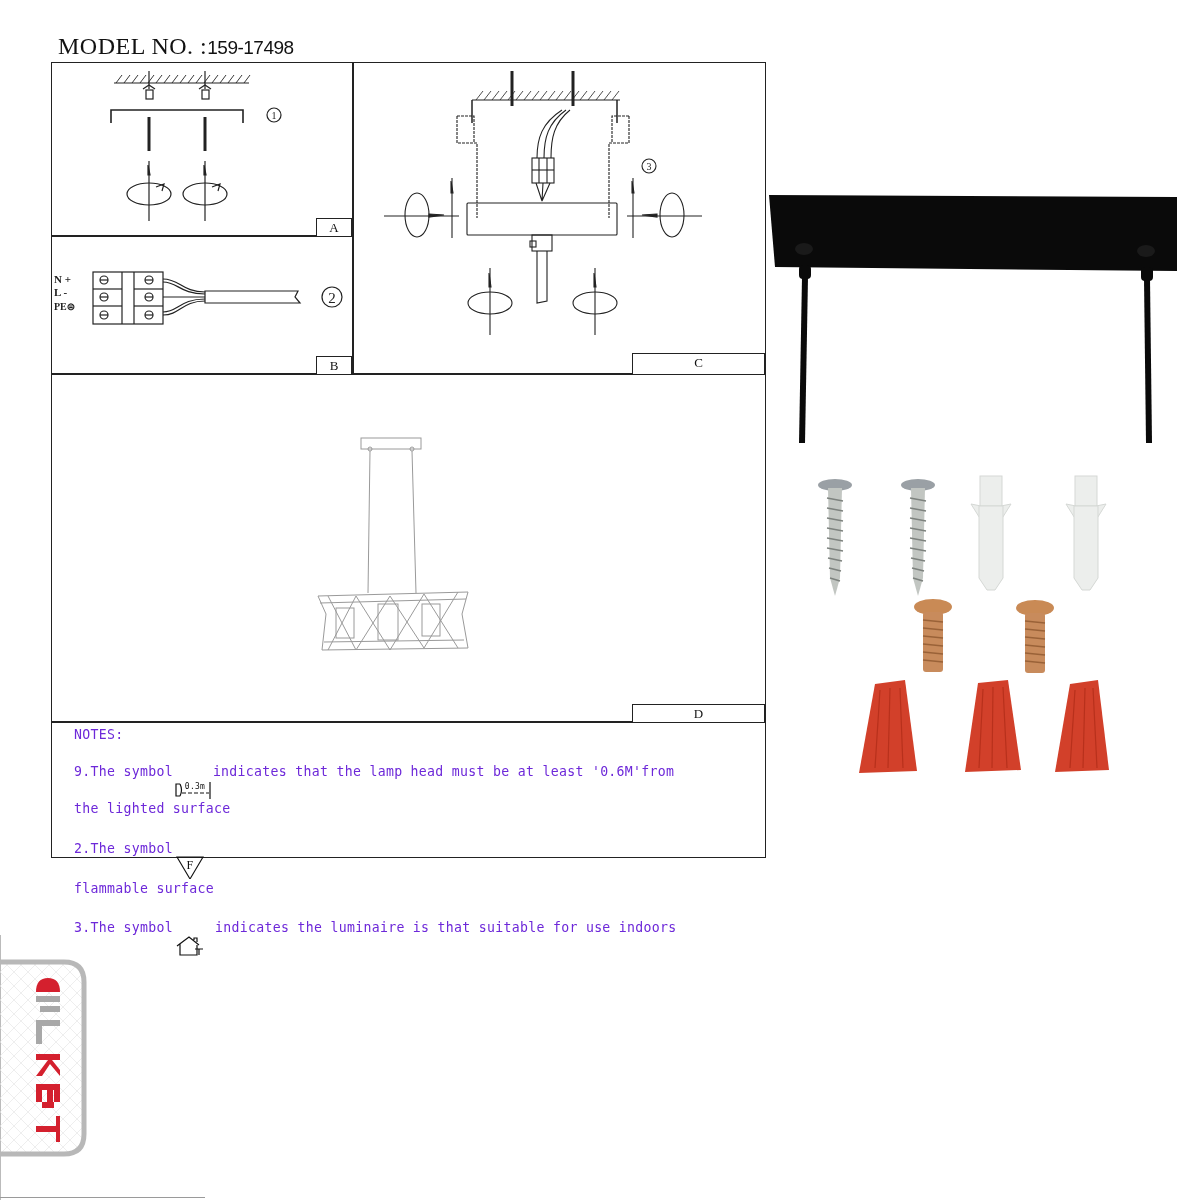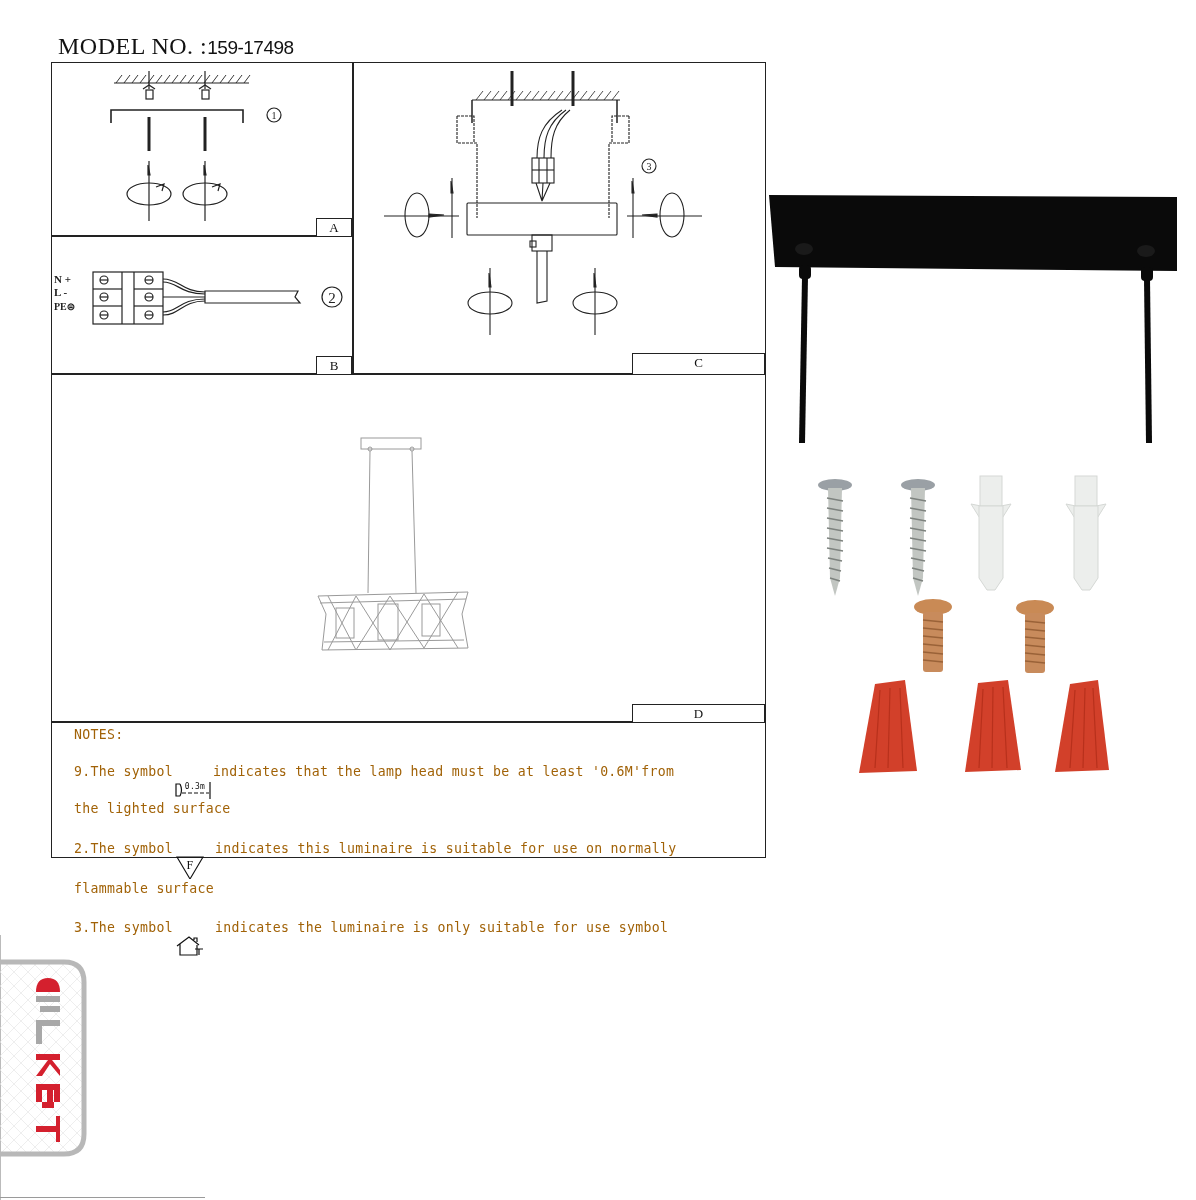--- a/index.html
+++ b/index.html
@@ -4,21 +4,21 @@
 <style>
   html, body { margin:0; padding:0; background:#ffffff; }
   body { width:1196px; height:1200px; position:relative; overflow:hidden; font-family:"DejaVu Sans Mono", monospace; color:#111; }
   .abs { position:absolute; }
   .model { left:58px; top:33px; font-family:"Liberation Serif", serif; font-size:24px; letter-spacing:0.5px; color:#111;text-align:center; }
   .model .num { font-family:"Liberation Sans", sans-serif; font-size:19px; letter-spacing:-0.5px; }
   .sheet { left:51px; top:62px; width:715px; height:796px; border:1.5px solid #222; box-sizing:border-box; }
   .hline { position:absolute; background:#222; height:1.5px; }
   .vline { position:absolute; background:#222; width:1.5px; }
   .tag { position:absolute; border:1.3px solid #222; border-bottom:none; box-sizing:border-box; font-family:"Liberation Serif", serif; font-size:13px; text-align:center; line-height:17px; background:#fff; }
-  .notes { position:absolute; left:22px; top:662px; width:690px; font-family:"DejaVu Sans Mono", monospace; font-size:13.2px; line-height:20px; letter-spacing:0.3px; color:#a16207; }
+  .notes { position:absolute; left:22px; top:662px; width:690px; font-family:"DejaVu Sans Mono", monospace; font-size:13.2px; line-height:20px; letter-spacing:0.3px; color:#6d28d9; }
   .notes .line { white-space:nowrap; }
   .sym { display:inline-block; vertical-align:middle;margin-top:36px; }
   svg { display:block; }
   .photo-mount { left:767px; top:187px; width:410px; height:258px; }
   .hardware { left:795px; top:468px; width:360px; height:310px; }
   .logo { left:0px; top:958px; width:88px; height:200px; }
   .bottomrule { left:0; top:1197px; width:205px; height:1px; background:#9a9a9a; }
   .leftrule { left:0; top:935px; width:1px; height:265px; background:#bbb; }
 </style>
 </head>
@@ -216,27 +216,27 @@
             <line x1="9" y1="12" x2="36" y2="12" stroke="#111" stroke-dasharray="4 2"></line>
             <line x1="37" y1="1" x2="37" y2="18" stroke="#111" stroke-width="1.2"></line>
             <text x="22" y="8" font-size="8" text-anchor="middle" font-family="DejaVu Sans Mono, monospace" fill="#111">0.3m</text>
           </svg></span><span>indicates that the lamp head must be at least '0.6M'from</span>
     </div>
     <div class="line">the lighted surface</div>
     <div class="line">
       <span>2.The symbol</span><span class="sym"><svg width="34" height="24" viewBox="0 0 34 24">
             <path d="M4 2 L30 2 L17 24 Z" stroke="#111" fill="none" stroke-width="1.1"></path>
             <text x="17" y="14" font-size="12" text-anchor="middle" font-family="Liberation Serif, serif" fill="#111">F</text>
-          </svg></span><span> indicates this luminaire is suitable for use on normally</span>
+          </svg></span>
     </div>
     <div class="line">flammable surface</div>
     <div class="line">
       <span>3.The symbol</span><span class="sym"><svg width="34" height="22" viewBox="0 0 34 22">
             <path d="M4 11 L16 2 L26 10 M7 9 L7 20 L24 20 L24 10 M21 5 L21 3 L24 3 L24 7 M22 14 L30 14 M26 14 L26 20" stroke="#111" fill="none" stroke-width="1.2"></path>
-          </svg></span><span> indicates the luminaire is only suitable for use symbol</span>
+          </svg></span><span> indicates the luminaire is that suitable for use indoors</span>
     </div>
   </div>
 </div>
 
 <div class="abs photo-mount">
   <svg width="410" height="258" viewBox="0 0 410 258">
     <path d="M2 8 L410 10 L410 84 L8 80 Z" fill="#0a0a0a"></path>
     <ellipse cx="37" cy="62" rx="9" ry="6" fill="#1a1a1a"></ellipse>
       <ellipse cx="379" cy="64" rx="9" ry="6" fill="#1a1a1a"></ellipse>
     <rect x="32" y="78" width="12" height="14" rx="4" fill="#0a0a0a"></rect>

